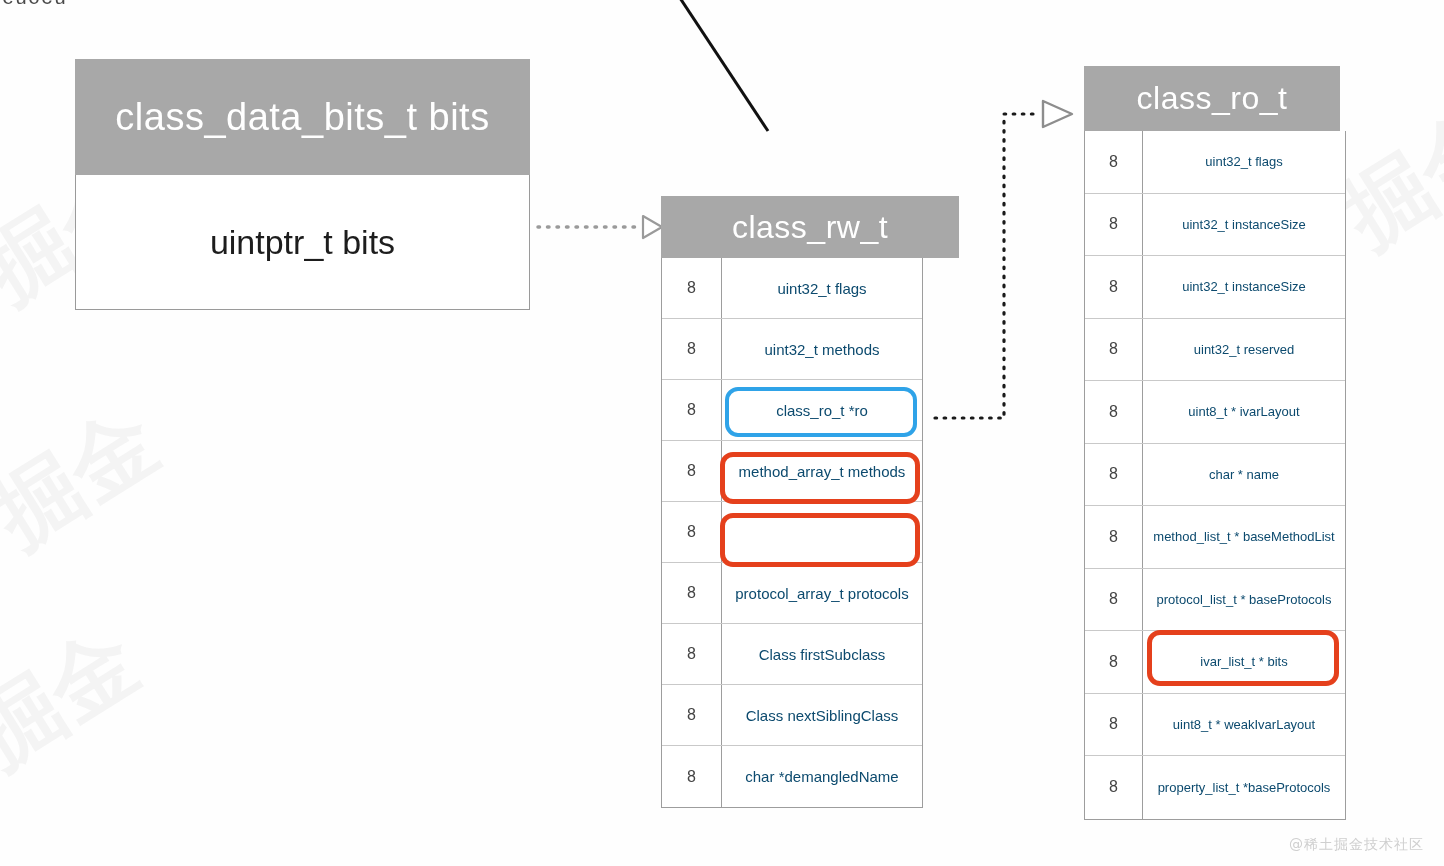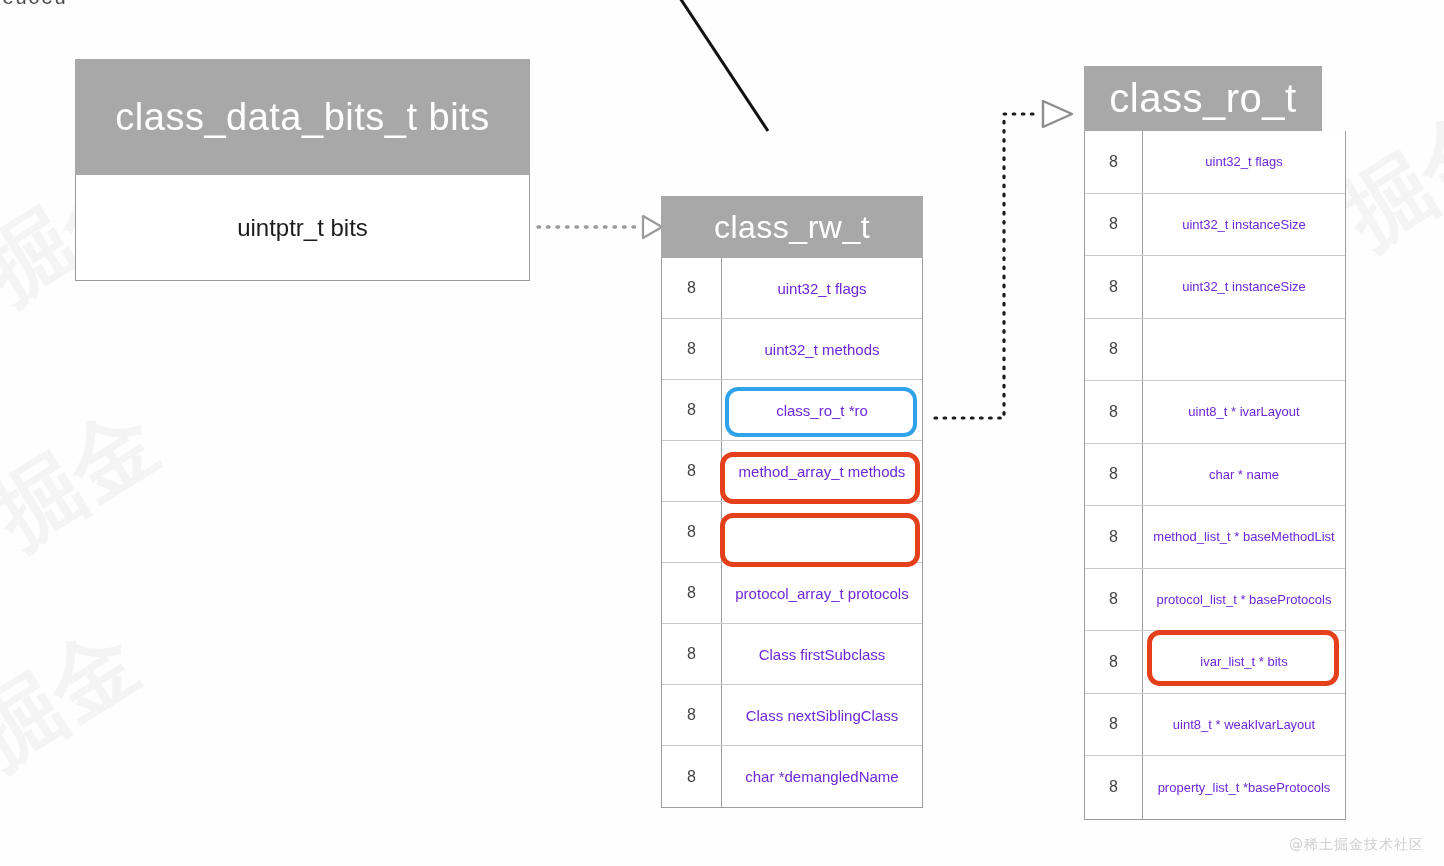--- a/index.html
+++ b/index.html
@@ -68,28 +68,28 @@
     top: 48px;
     width: 455px;
     height: 222px;
     margin-top: 11px;
   }
   #bits-box .struct-header {
     height: 116px;
     font-size: 38px;
   }
   #bits-body {
-    height: 106px;
+    height: 135px;
     border: 1px solid #9a9a9a;
     border-top: none;
     box-sizing: border-box;
     display: flex;
     align-items: center;
     justify-content: center;
-    font-size: 24px;
+    font-size: 34px;
     color: #1d1d1d;
     background: #ffffff;
   }
 
   
   .struct-table {
     position: absolute;
     background: #ffffff;
     border: 1px solid #9d9d9d;
     border-top: none;
@@ -109,53 +109,53 @@
     border-right: 1px solid #9d9d9d;
     color: #434343;
     box-sizing: border-box;
     flex: 0 0 auto;
   }
   .scell-name {
     flex: 1 1 auto;
     display: flex;
     align-items: center;
     justify-content: center;
-    color: #6d28d9;
+    color: #0c4a6e;
     box-sizing: border-box;
     text-align: center;
     white-space: nowrap;
     overflow: visible;
   }
 
   
   #rw-header {
     position: absolute;
     left: 661px;
     top: 196px;
-    width: 262px;
+    width: 298px;
     height: 62px;
     font-size: 32px;
   }
   #rw-table {
     left: 661px;
     top: 258px;
     width: 262px;
   }
   #rw-table .srow { height: 61px; }
   #rw-table .scell-size { width: 60px; font-size: 16px; }
   #rw-table .scell-name { font-size: 15px; }
 
   
   #ro-header {
     position: absolute;
     left: 1084px;
     top: 66px;
-    width: 238px;
+    width: 256px;
     height: 65px;
-    font-size: 40px;
+    font-size: 32px;
   }
   #ro-table {
     left: 1084px;
     top: 131px;
     width: 262px;
   }
   #ro-table .srow { height: 62.5px; }
   #ro-table .scell-size { width: 58px; font-size: 16px; }
   #ro-table .scell-name { font-size: 13px; }
 
@@ -271,20 +271,21 @@
     <div class="srow">
       <div class="scell-size">8</div>
       <div class="scell-name">uint32_t instanceSize</div>
     </div>
     <div class="srow">
       <div class="scell-size">8</div>
       <div class="scell-name">uint32_t instanceSize</div>
     </div>
     <div class="srow">
       <div class="scell-size">8</div>
+      <div class="scell-name">uint32_t reserved</div>
     </div>
     <div class="srow">
       <div class="scell-size">8</div>
       <div class="scell-name">uint8_t * ivarLayout</div>
     </div>
     <div class="srow">
       <div class="scell-size">8</div>
       <div class="scell-name">char * name</div>
     </div>
     <div class="srow">

